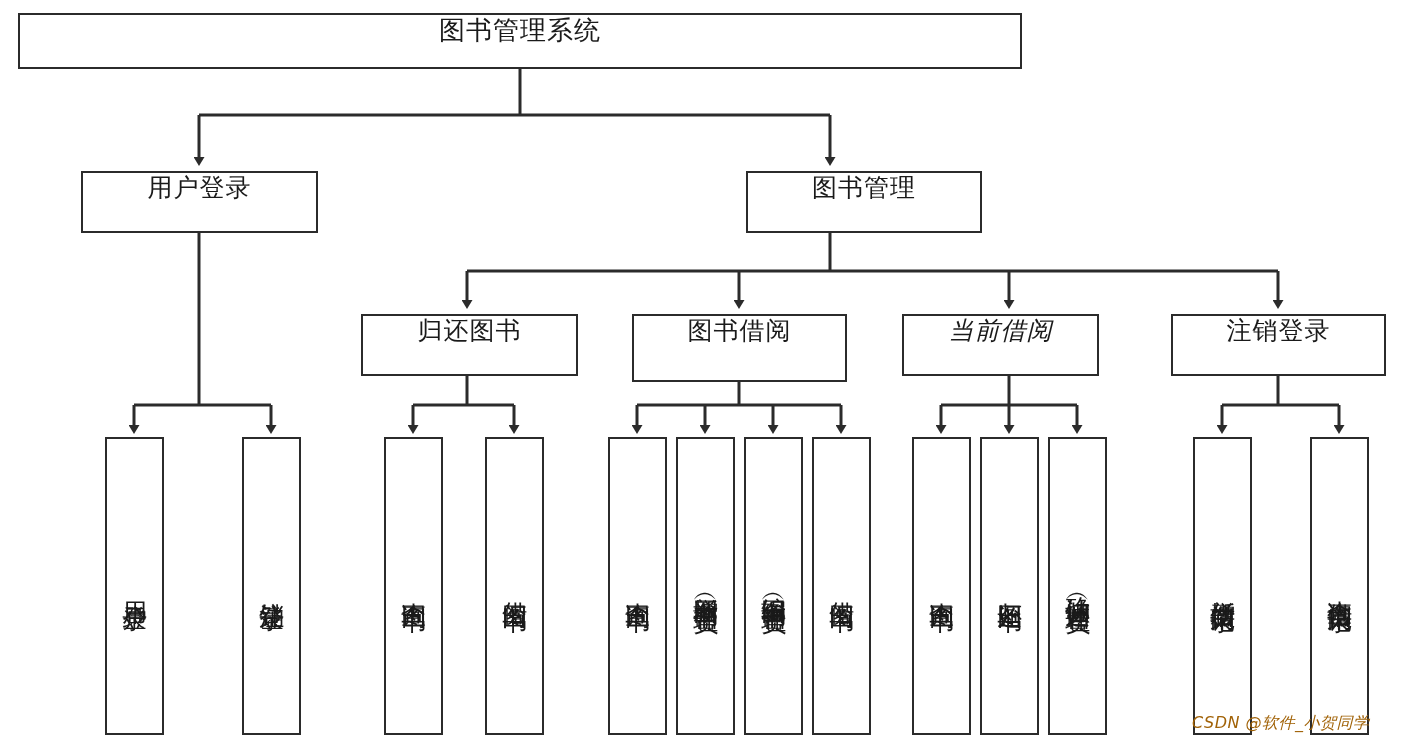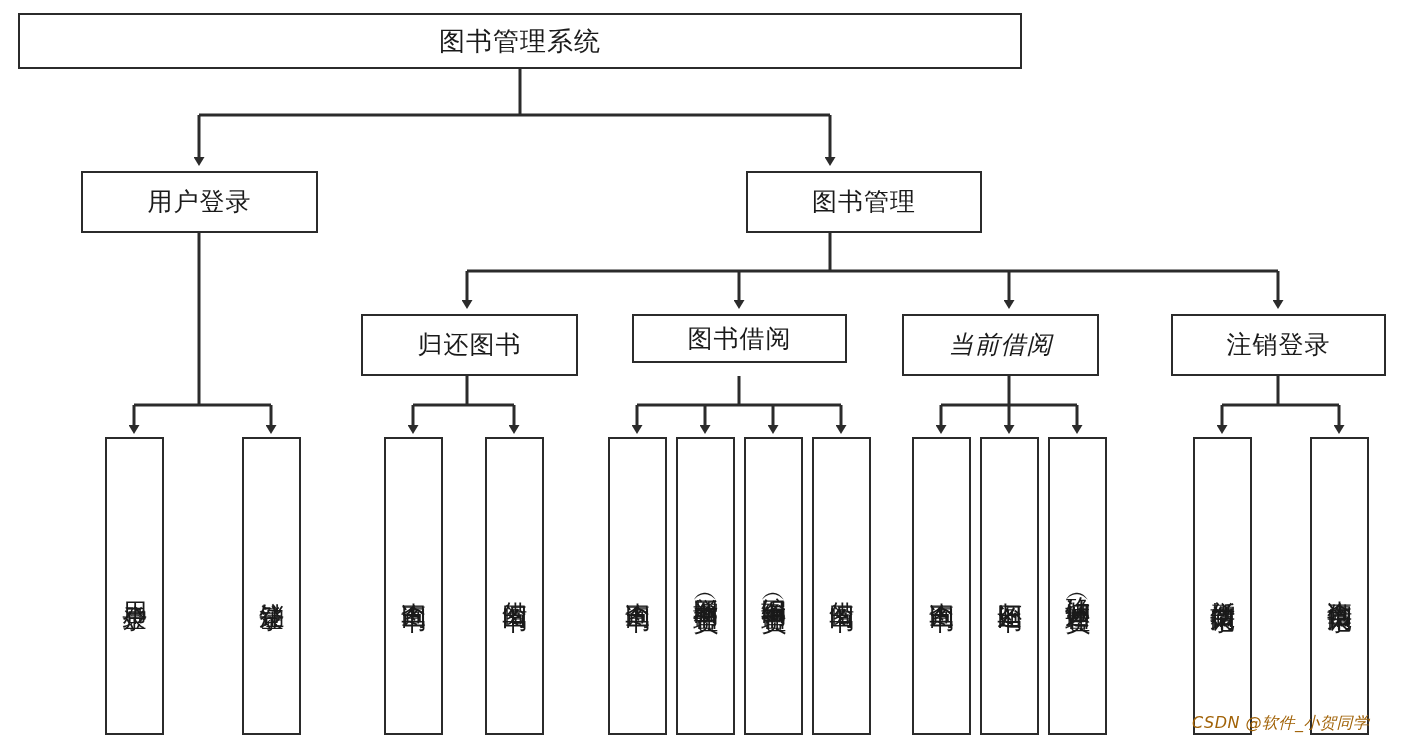--- a/index.html
+++ b/index.html
@@ -24,21 +24,21 @@
     width: 1405px;
     height: 747px;
     pointer-events: none;
   }
   .node {
     position: absolute;
     box-sizing: border-box;
     border: 2.5px solid #2b2b2b;
     background: #ffffff;
     display: flex;
-    align-items: center;
+    align-items: flex-start;
     justify-content: center;
     color: #1a1a1a;
     line-height: 1.18;
   }
   .node.horiz {
     font-size: 25px;
     letter-spacing: 1px;
   }
   .node.root {
     font-size: 26px;
@@ -131,21 +131,21 @@
   </div>
 
   <div class="node horiz" style="left:712px; top:171px; width:236px; height:62px;margin-left:34px;">
     <span>图书管理</span>
   </div>
 
   <div class="node horiz" style="left:361px; top:314px; width:217px; height:62px;">
     <span>归还图书</span>
   </div>
 
-  <div class="node horiz" style="left:632px; top:314px; width:215px; height:49px;">
+  <div class="node horiz" style="left:632px; top:314px; width:215px; height:68px;">
     <span>图书借阅</span>
   </div>
 
   <div class="node horiz" style="left:902px; top:314px; width:197px; height:62px;font-style:italic;">
     <span>当前借阅</span>
   </div>
 
   <div class="node horiz" style="left:1171px; top:314px; width:215px; height:62px;">
     <span>注销登录</span>
   </div>

